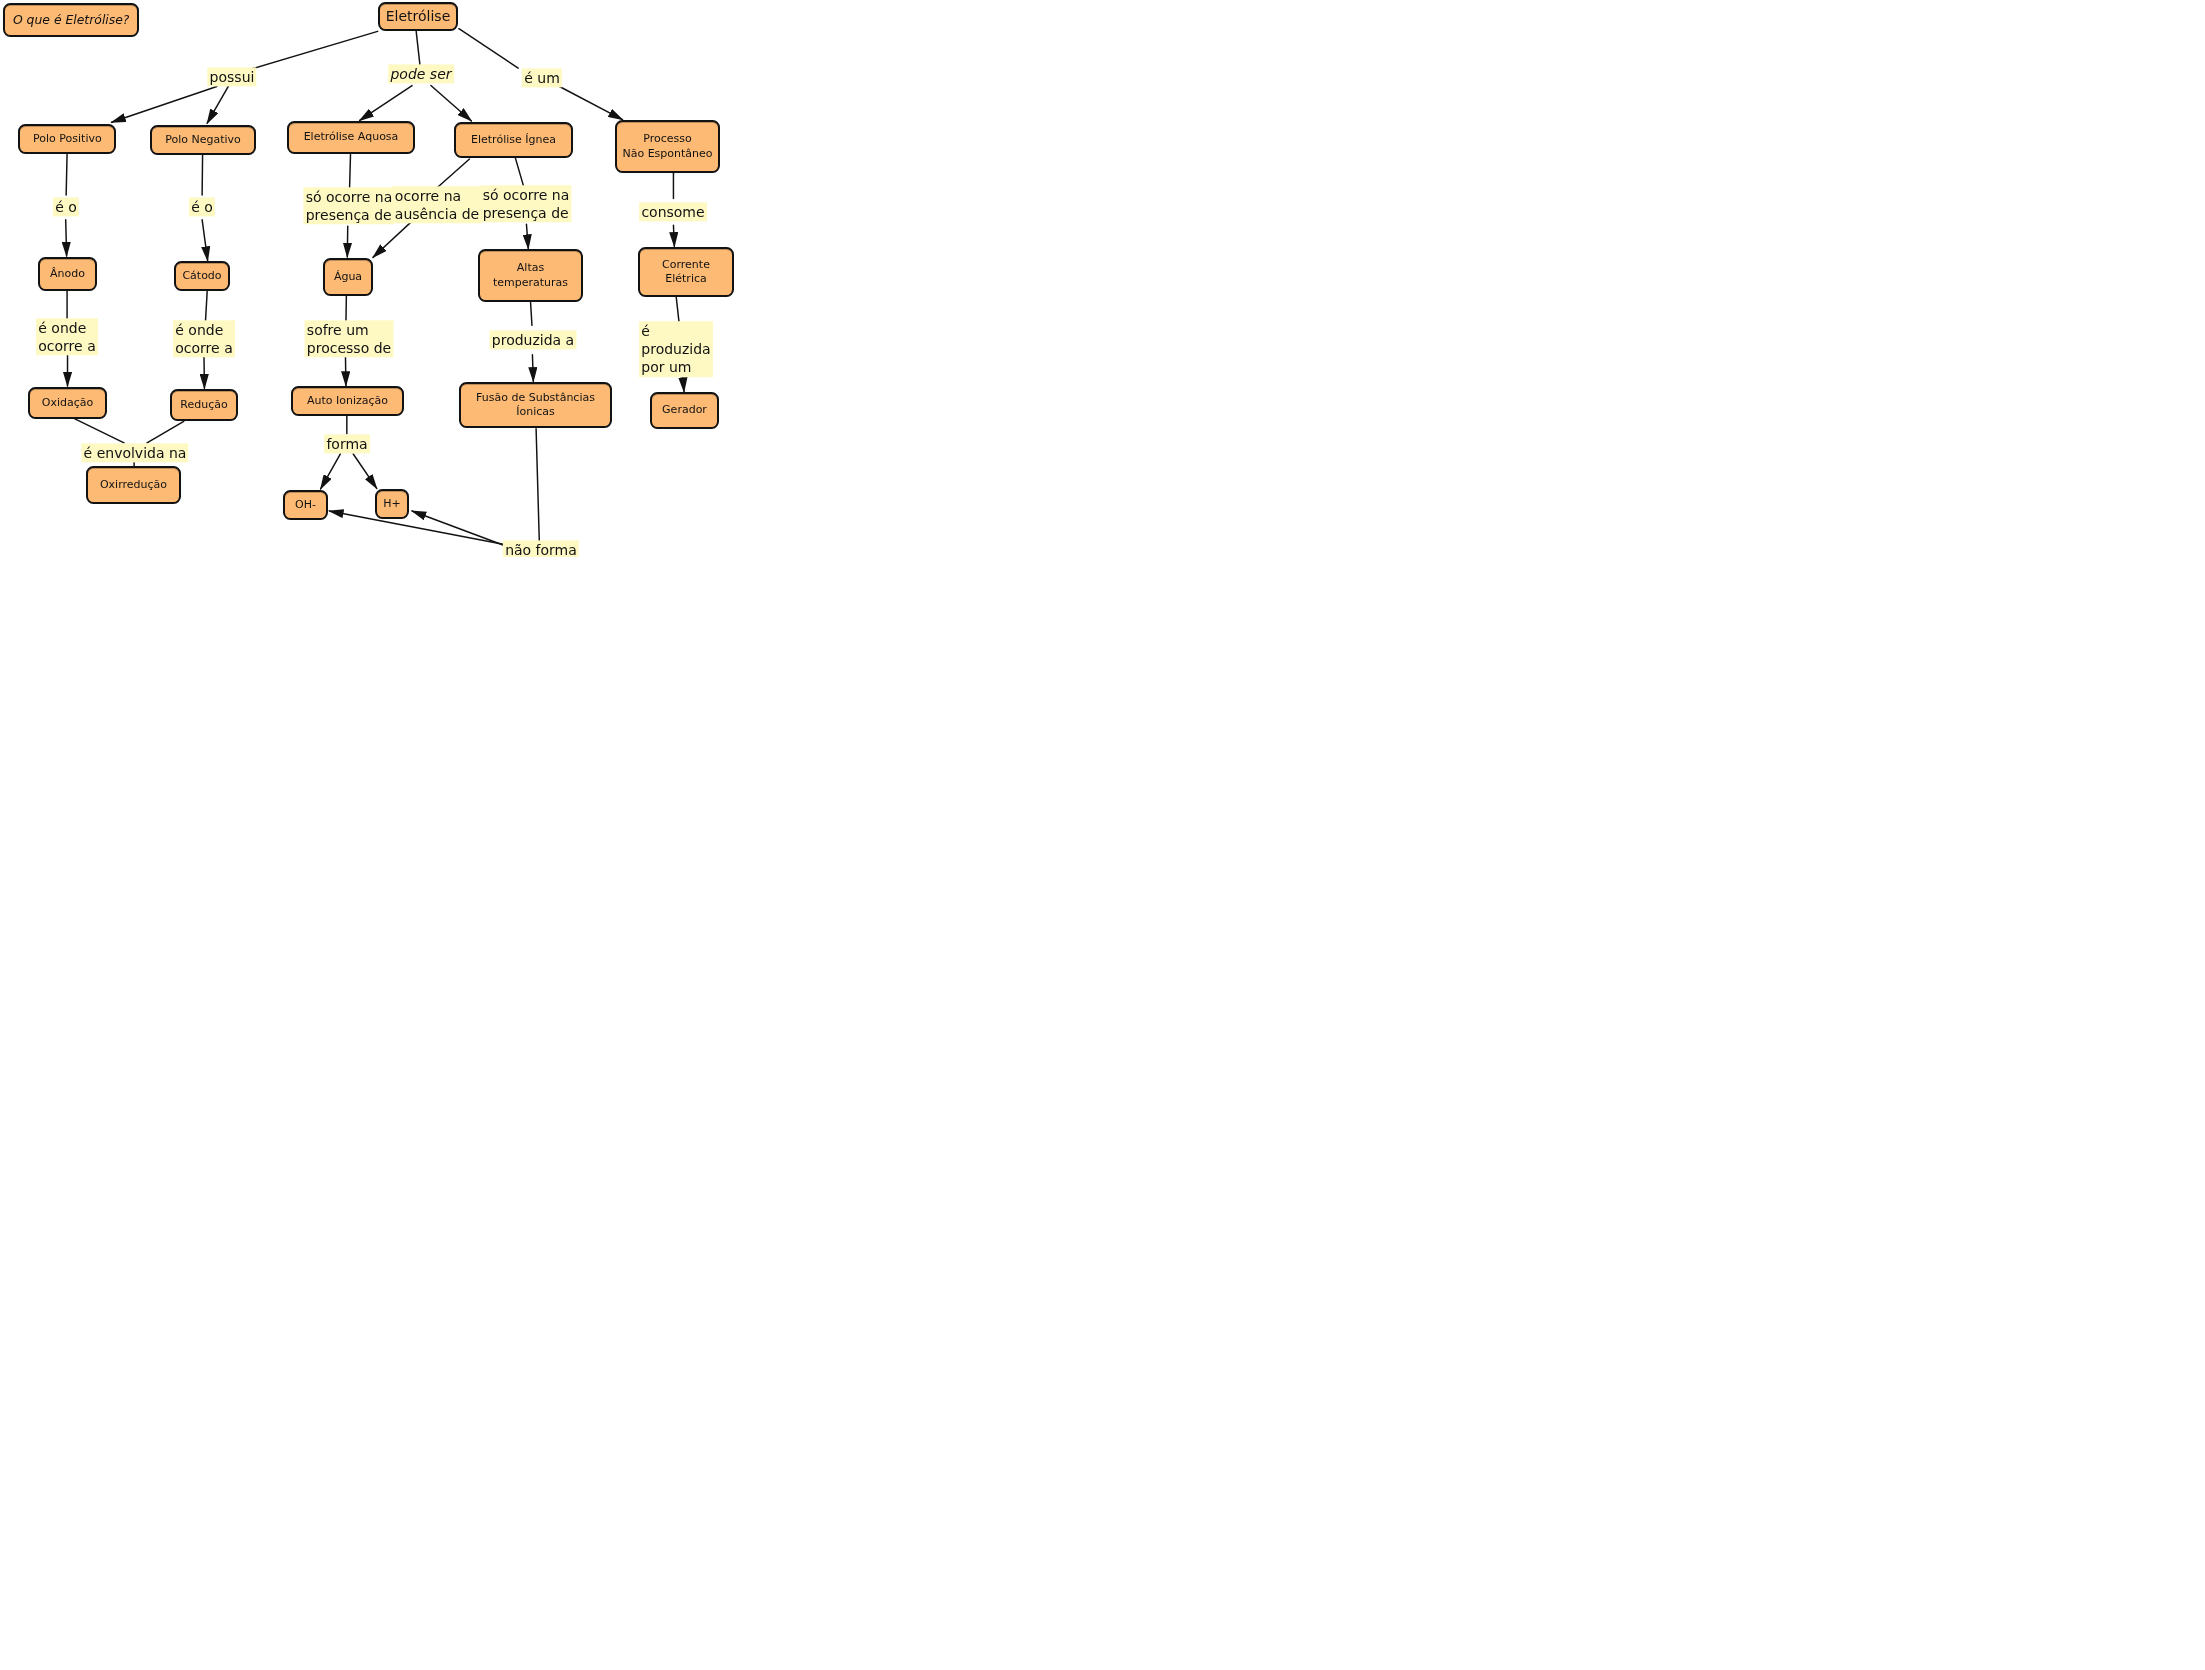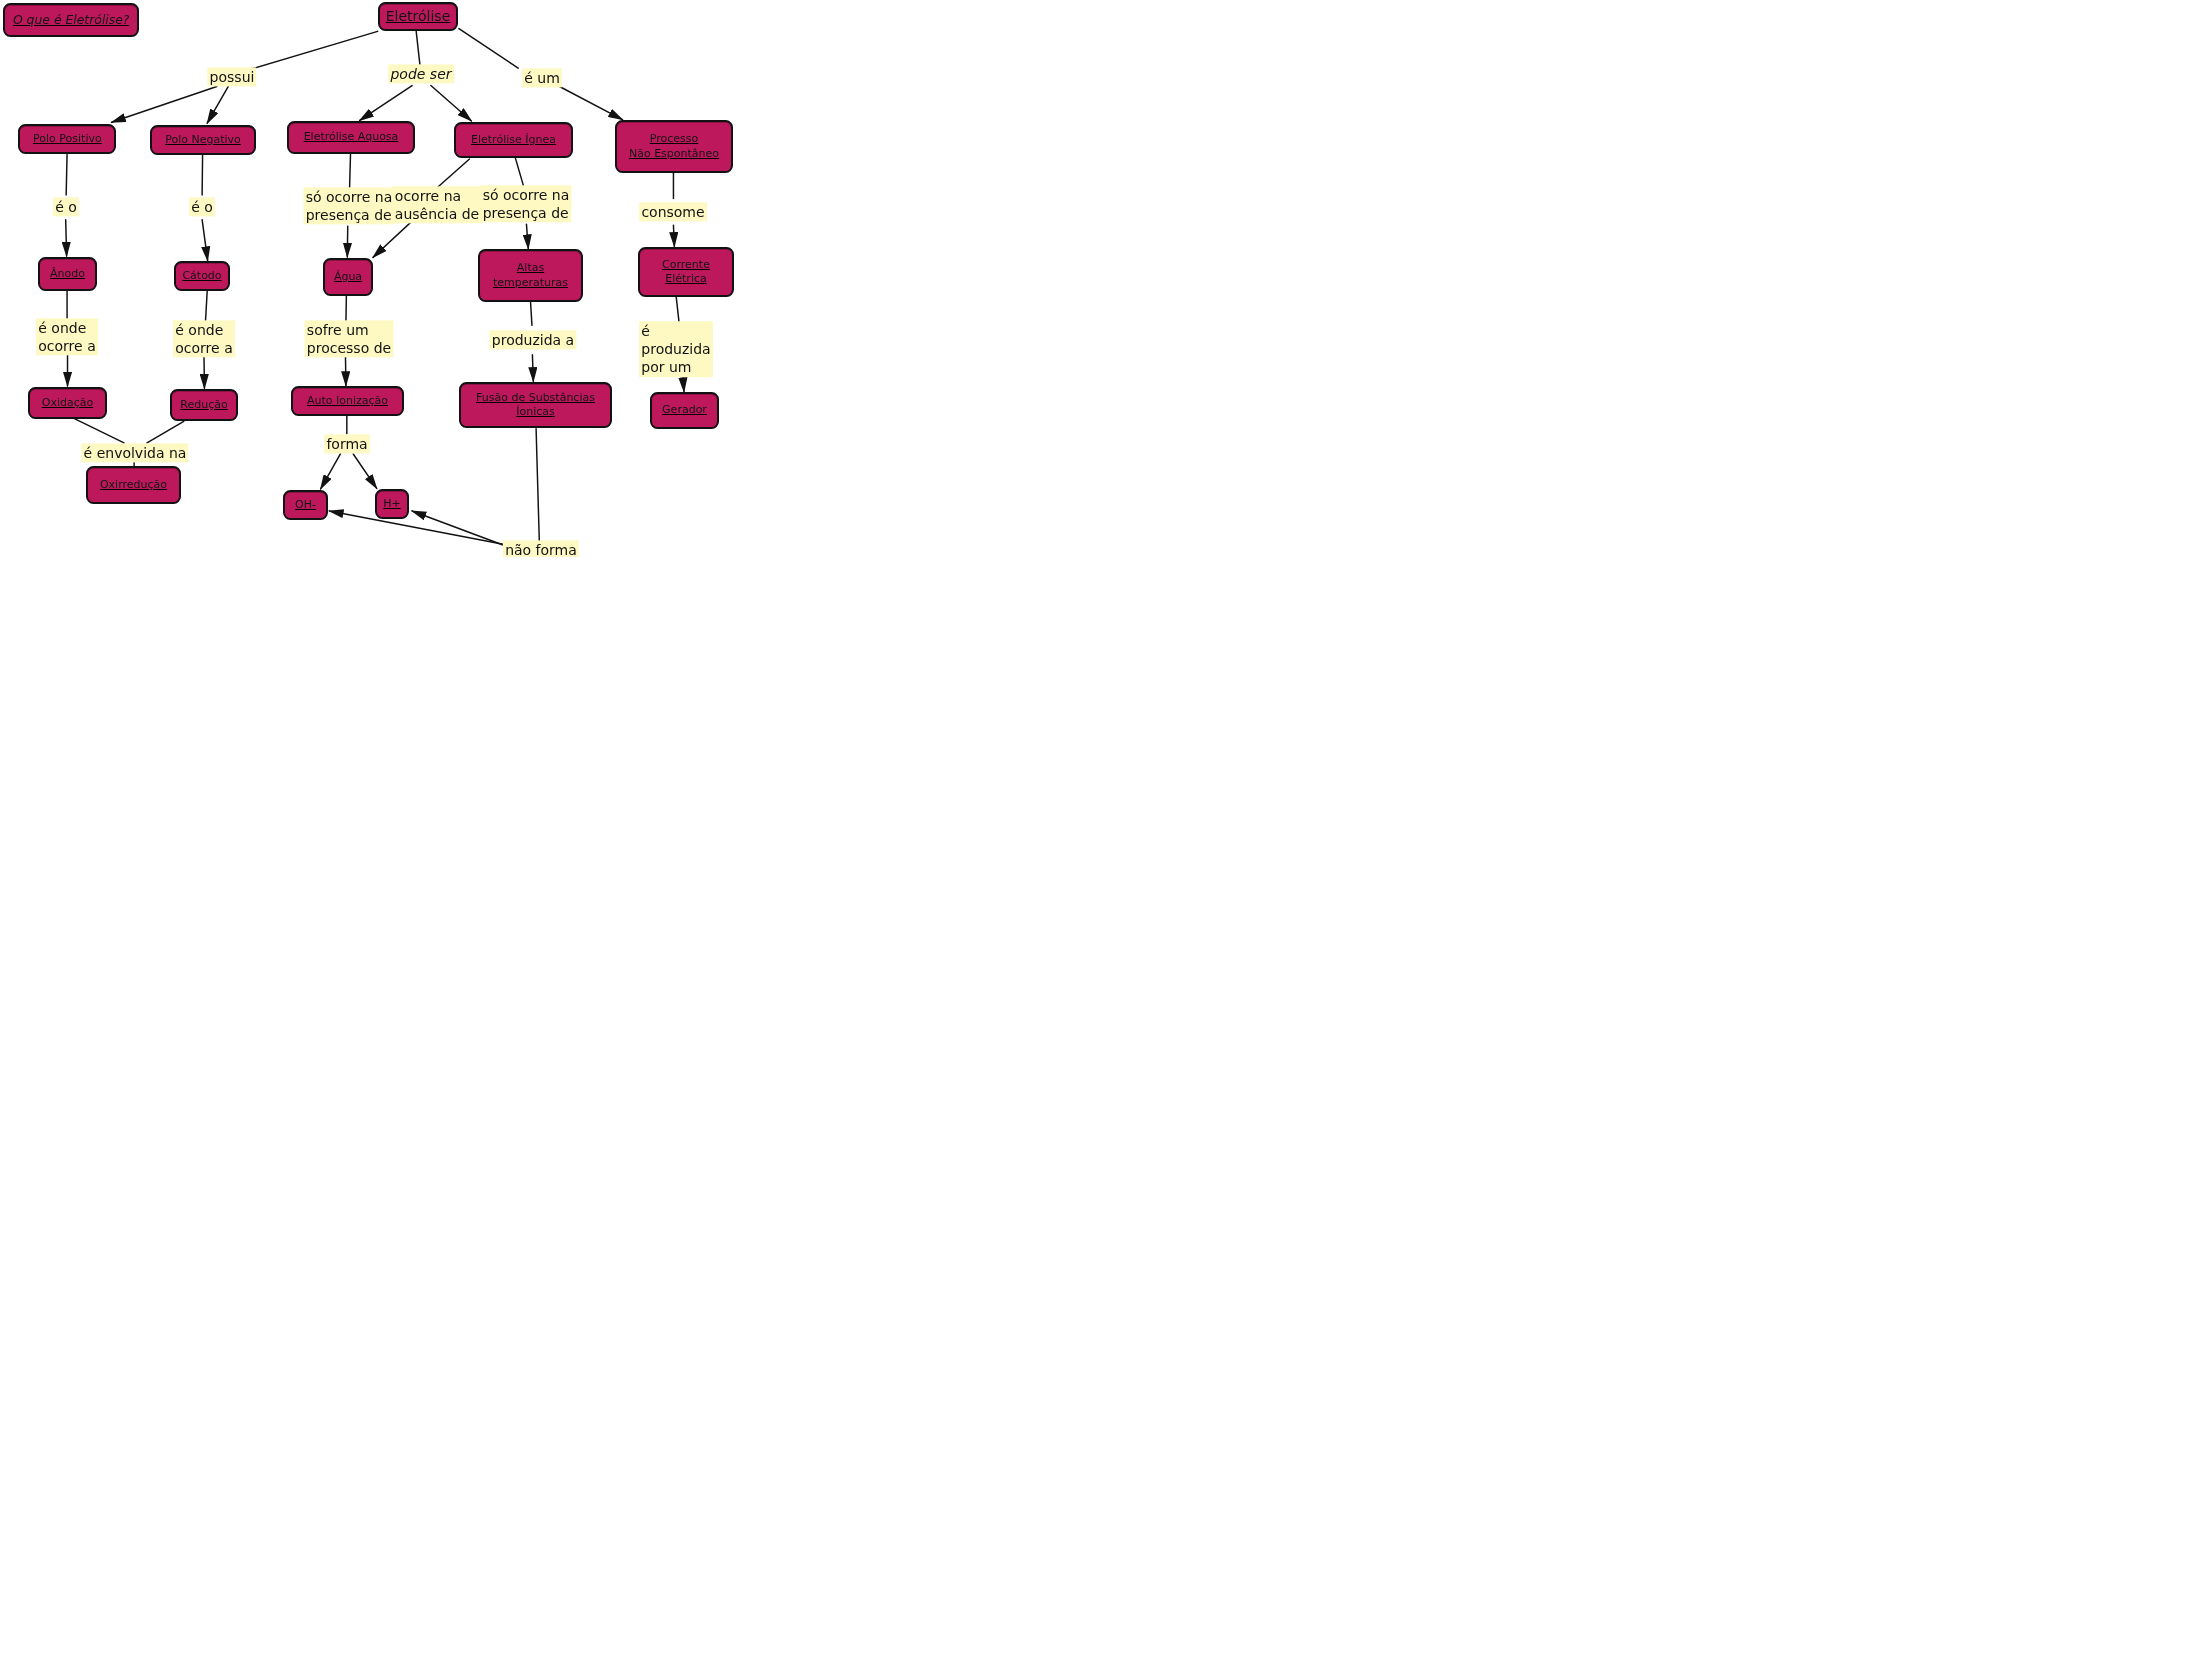--- a/index.html
+++ b/index.html
@@ -17,28 +17,27 @@
   }
   #edges-svg {
     position: absolute;
     left: 0; top: 0;
     width: 735px;
     height: 557px;
   }
   .node {
     position: absolute;
     box-sizing: border-box;
-    background: #be185d;
+    background: #fdba74;
     border: 2.3px solid #121212;
     border-radius: 7.4px;
     display: flex;
     align-items: center;
     justify-content: center;
     box-shadow: inset 0 0.9px 0 rgba(0,0,0,0.25);
-    text-decoration: underline;
   }
   .node-label {
     color: #121212;
     font-size: 11px;
     line-height: 1.3;
     text-align: center;
     white-space: pre-line;
     padding: 0.9px 2.8px;
   }
   .node-label.big { font-size: 14px; }
@@ -137,21 +136,21 @@
   </div>
   <div class="node" style="left:150px; top:125px; width:106px; height:30px;">
     <span class="node-label">Polo Negativo</span>
   </div>
   <div class="node" style="left:287px; top:121px; width:128px; height:33px;">
     <span class="node-label">Eletrólise Aquosa</span>
   </div>
   <div class="node" style="left:454px; top:122px; width:119px; height:36px;">
     <span class="node-label">Eletrólise Ígnea</span>
   </div>
-  <div class="node" style="left:615px; top:120px; width:118px; height:53px;">
+  <div class="node" style="left:615px; top:120px; width:105px; height:53px;">
     <span class="node-label">Processo
 Não Espontâneo</span>
   </div>
   <div class="node" style="left:38px; top:257px; width:59px; height:34px;">
     <span class="node-label">Ânodo</span>
   </div>
   <div class="node" style="left:174px; top:261px; width:56px; height:30px;">
     <span class="node-label">Cátodo</span>
   </div>
   <div class="node" style="left:323px; top:258px; width:50px; height:38px;">

